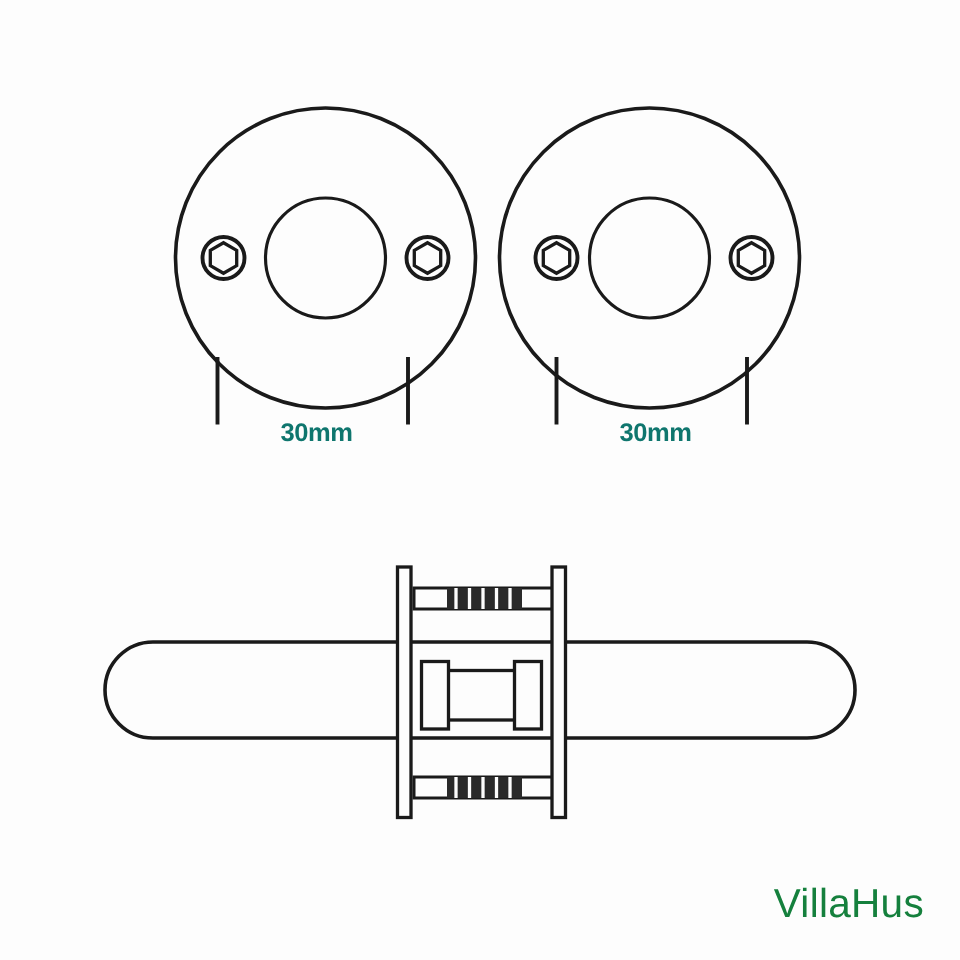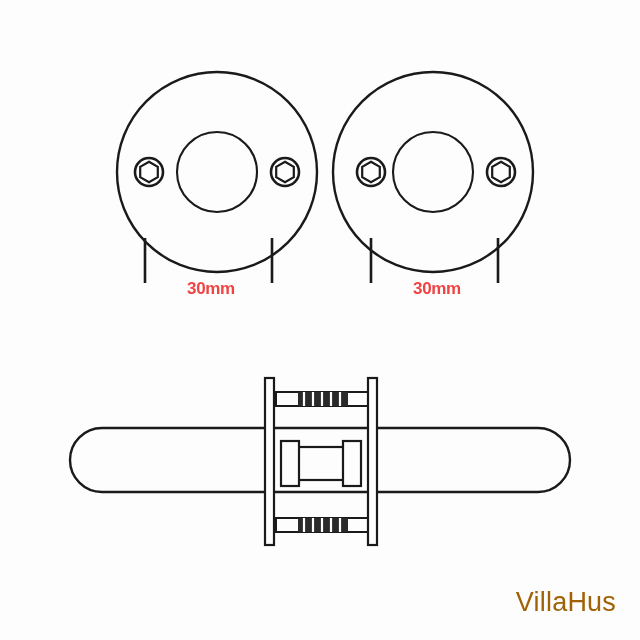--- a/index.html
+++ b/index.html
@@ -20,34 +20,34 @@
     left: 0;
     top: 0;
     width: 640px;
     height: 640px;
   }
   .dim-label {
     position: absolute;
     font-family: "Liberation Sans", sans-serif;
     font-size: 17px;
     font-weight: 700;
-    color: #ef4444;
+    color: #0f766e;
     letter-spacing: -0.3px;
     white-space: nowrap;
   }
   #dim-label-left  { left: 187px; top: 279px; }
   #dim-label-right { left: 413px; top: 279px; }
   #watermark {
     position: absolute;
     right: 24px;
     bottom: 22px;
     font-family: "Liberation Sans", sans-serif;
     font-size: 27px;
     font-weight: 400;
-    color: #a16207;
+    color: #15803d;
     letter-spacing: 0.2px;
     white-space: nowrap;
     user-select: none;
   }
 </style>
 </head>
 <body>
 
 <div id="page">
 

